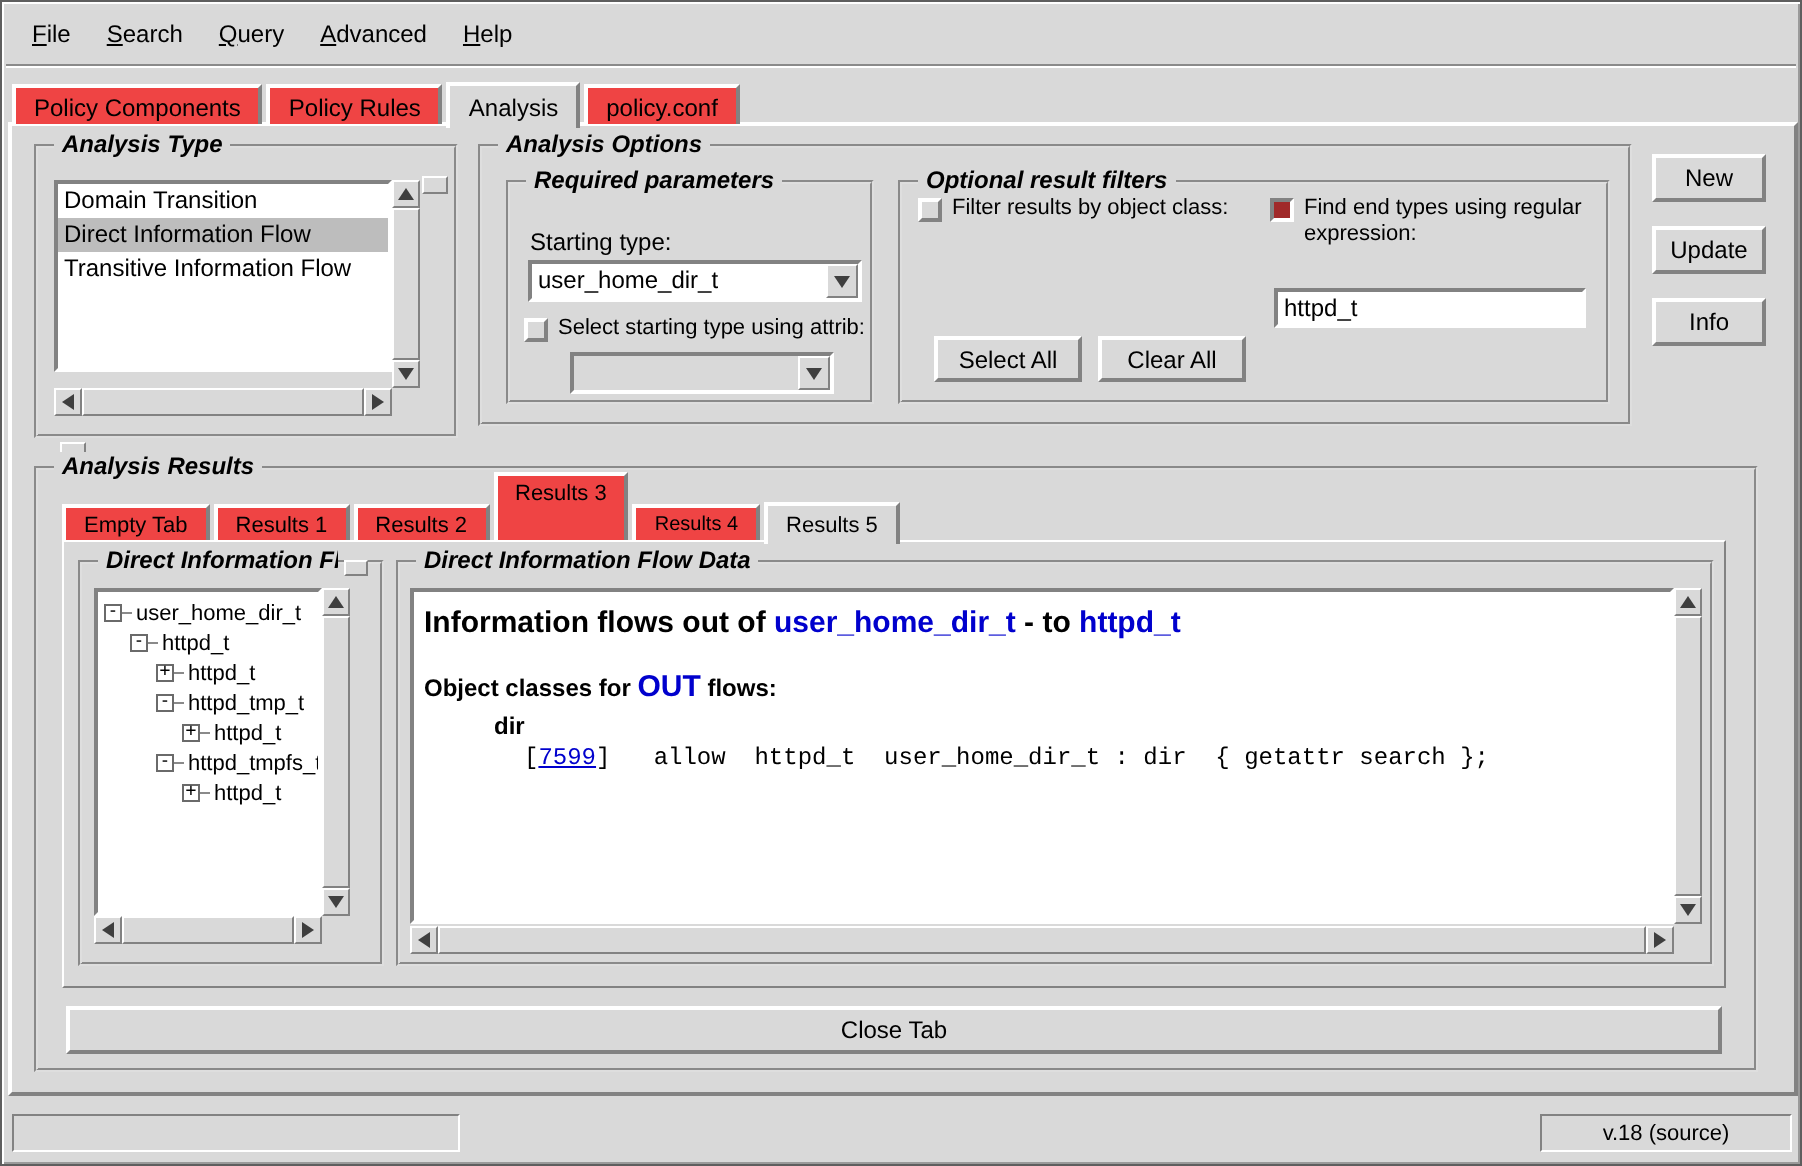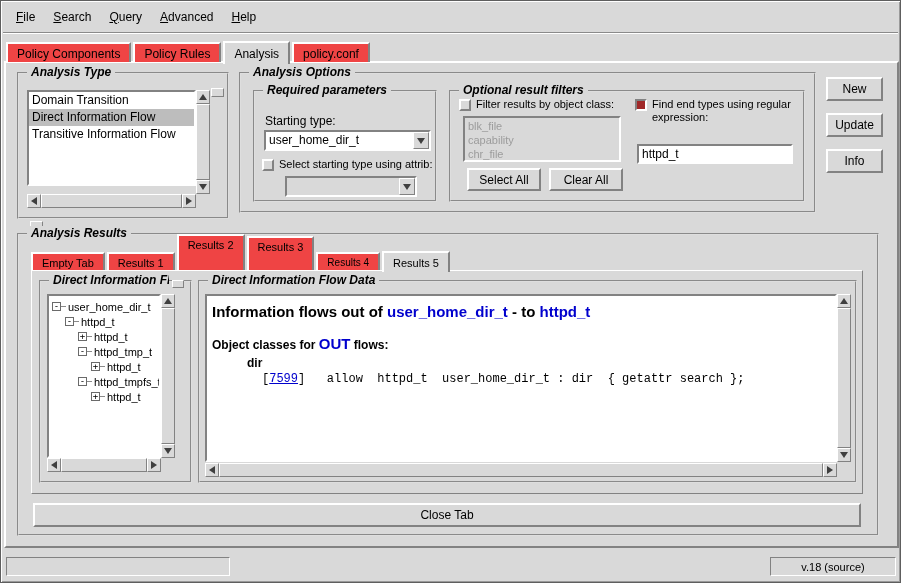--- a/index.html
+++ b/index.html
@@ -157,25 +157,20 @@
             </div>
         </div>
       </div>
 
       <div class="group" style="left:208px;top:16px;width:356px;height:112px">
         <span class="group-title">Optional result filters</span>
         <div class="checkrow" style="left:8px;top:6px">
           <div class="checkbox"></div>
           <div style="font-size:11px">Filter results by object class:</div>
         </div>
-        <div class="dlist sunken" style="left:12px;top:24px;width:158px;height:46px">
-          <div class="lb-item">blk_file</div>
-          <div class="lb-item">capability</div>
-          <div class="lb-item">chr_file</div>
-        </div>
         <div class="btn raised" style="left:16px;top:76px;width:74px;height:23px">Select All</div>
         <div class="btn raised" style="left:98px;top:76px;width:74px;height:23px">Clear All</div>
         <div class="checkrow" style="left:184px;top:6px;width:164px">
           <div class="checkbox checked"></div>
           <div style="font-size:11px;white-space:normal">Find end types using regular expression:</div>
         </div>
         <input class="entry sunken" style="left: 186px; top: 52px; width: 156px; height: 20px;" value="httpd_t">
       </div>
     </div>
 
@@ -184,21 +179,21 @@
     <div class="btn raised" style="left:820px;top:86px;width:57px;height:24px">Info</div>
 
     <div class="sash raised1" style="left:24px;top:158px;width:13px;height:8px"></div>
 
     <div class="group" style="left:11px;top:170px;width:862px;height:303px">
       <span class="group-title">Analysis Results</span>
 
       <div class="tabbar" style="left:12px;top:14px;height:21px">
         <div class="tab" style="height:18px;font-size:11px">Empty Tab</div>
         <div class="tab" style="height:18px;font-size:11px">Results 1</div>
-        <div class="tab" style="height:36px;font-size:11px">Results 2</div>
+        <div class="tab" style="height:18px;font-size:11px">Results 2</div>
         <div class="tab" style="height:34px;font-size:11px">Results 3</div>
         <div class="tab" style="height:18px;font-size:10px">Results 4</div>
         <div class="tab selected" style="height:21px;font-size:11px">Results 5</div>
       </div>
 
       <div class="raised1" style="position:absolute;left:12px;top:35px;width:832px;height:224px;background:var(--bg,#d9d9d9)">
 
         <div class="group" style="left:7px;top:9px;width:153px;height:203px">
           <span class="group-title" style="max-width:120px">Direct Information Flow T</span>
           <div class="sash raised1" style="left:131px;top:-2px;width:12px;height:8px;z-index:2"></div>

